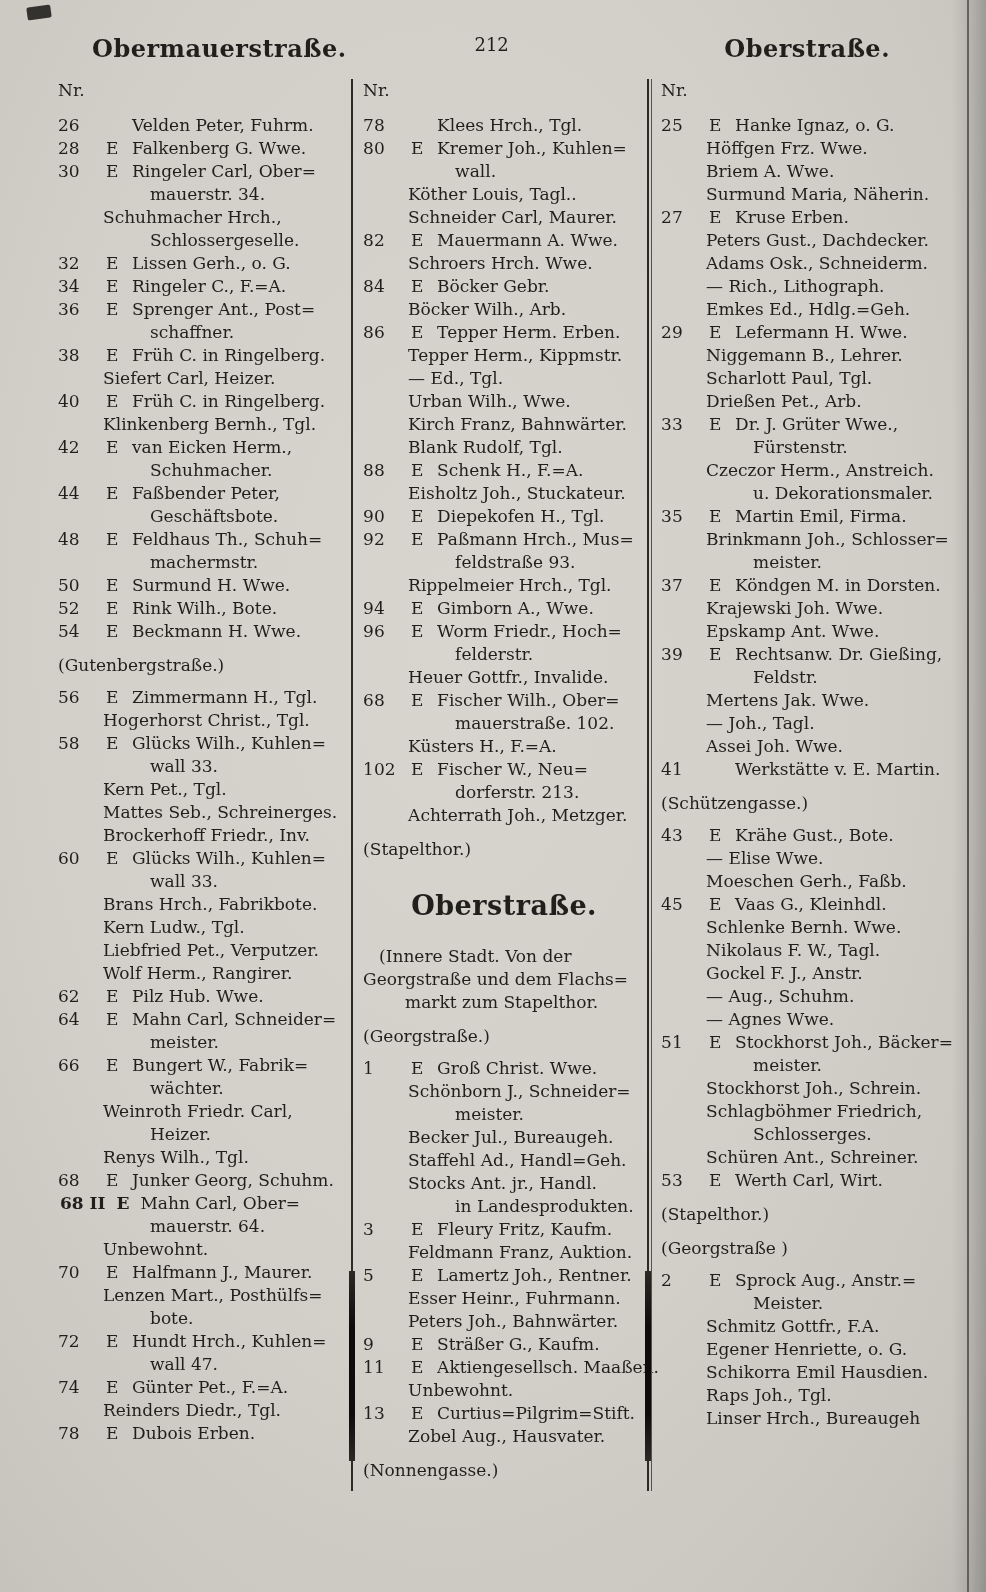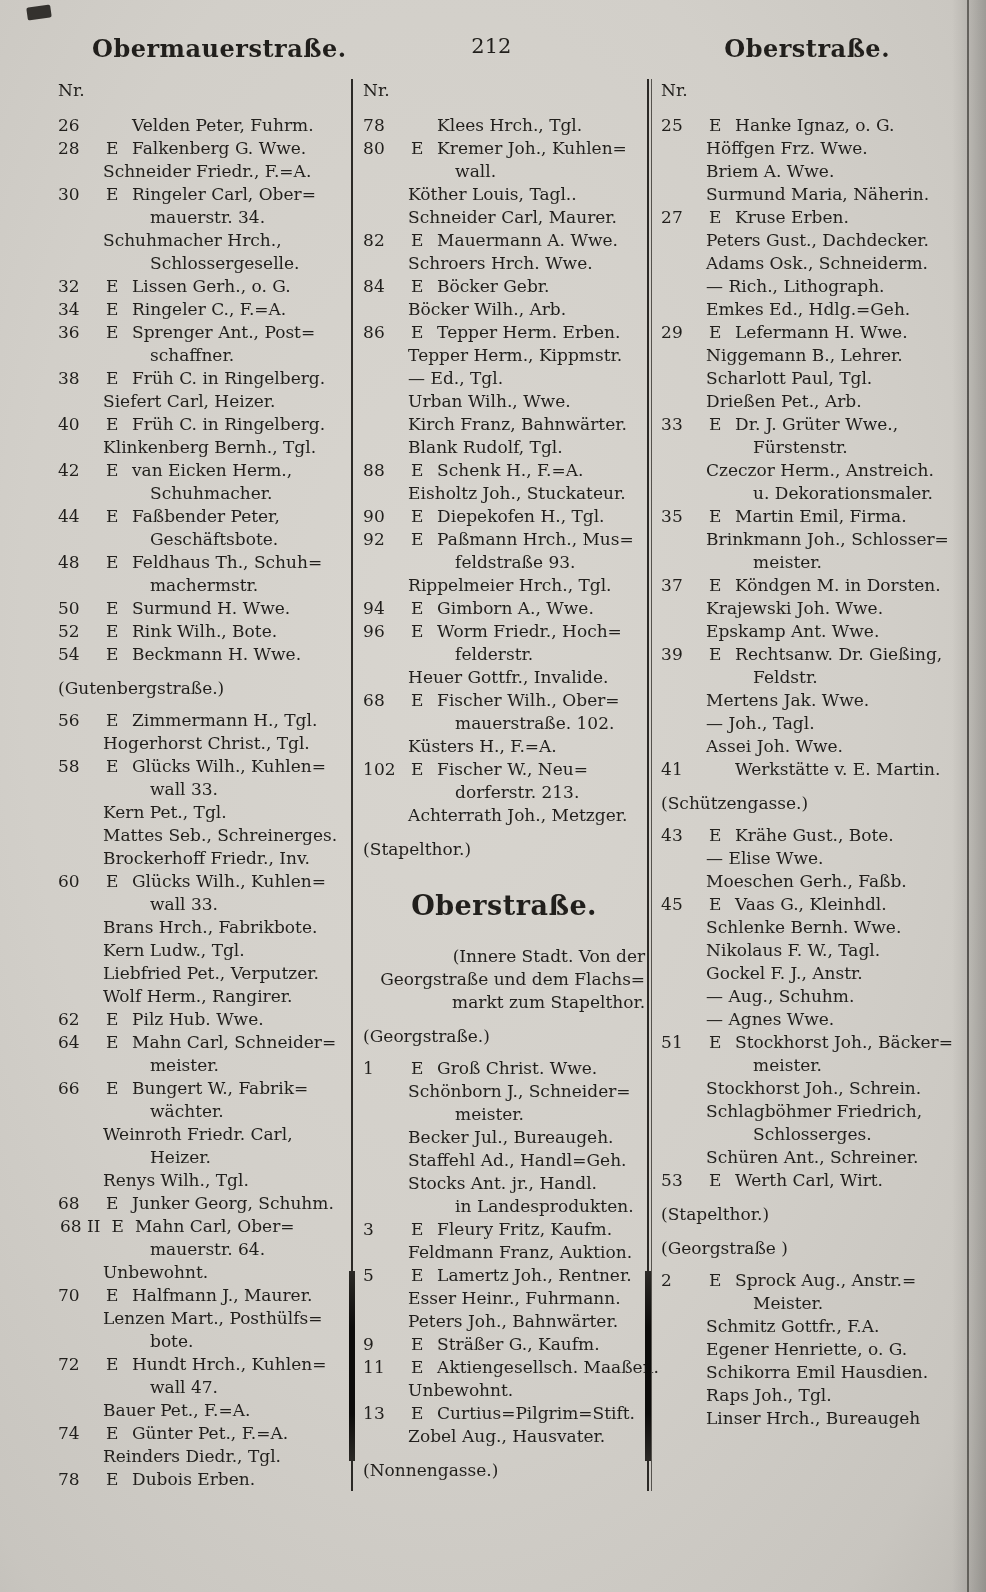--- a/index.html
+++ b/index.html
@@ -28,21 +28,21 @@
     background:#23211e;transform:rotate(-8deg);border-radius:2px;opacity:.9;
   }
   
   .header{
     position:relative;
     padding:34px 96px 0 92px;
     display:flex;align-items:baseline;justify-content:space-between;
     font-weight:700;
   }
   .street-title{font-size:24px;letter-spacing:.5px;}
-  .page-num{font-size:21px;font-weight:400;position:absolute;left:50%;transform:translateX(-54%);}
+  .page-num{font-size:18px;font-weight:400;position:absolute;left:50%;transform:translateX(-54%);}
   
   .columns{
     display:flex;
     margin-top:16px;
     padding-left:58px;
     padding-right:20px;
     align-items:stretch;
   }
   .col{font-size:17px;line-height:23px;}
   .col1{width:296px;}
@@ -58,50 +58,49 @@
   .divider::after{ 
     content:"";position:absolute;left:-2px;bottom:30px;width:6px;height:190px;
     background:linear-gradient(to bottom,#2b2926 0%, #0d0c0b 30%, #0d0c0b 75%, #2b2926 100%);
   }
   .nr-label{margin-bottom:12px;}
   .line{position:relative;white-space:nowrap;}
   .entry{padding-left:74px;}
   .entry .num{position:absolute;left:0;top:0;width:38px;}
   .entry .own{position:absolute;left:48px;top:0;width:20px;}
   .entry.wide{padding-left:2px;}
-  .entry.wide .num,.entry.wide .own{position:static;display:inline;width:auto;margin-right:11px;}
+  .entry.wide .num,.entry.wide .own{position:static;display:inline;width:auto;margin-right:11px;font-weight:bold;}
   .sub{padding-left:45px;}
   .wrap{padding-left:92px;}
   .crosshead{margin:11px 0 9px 0;}
   .streethead{
     text-align:center;font-weight:700;font-size:27px;line-height:30px;
     margin:30px 0 24px 0;letter-spacing:.5px;
   }
-  .noteline{padding-left:0;text-align:right;}
+  .noteline{padding-left:0;}
   .noteline.i1{padding-left:16px;}
   .noteline.i2{padding-left:42px;}
 </style>
 </head>
 <body>
 
 <div class="page">
   <div class="artifact-topleft"></div>
 
   <div class="header">
     <span class="street-title">Obermauerstraße.</span>
     <span class="page-num">212</span>
     <span class="street-title">Oberstraße.</span>
   </div>
 
   <div class="columns">
     <div class="col col1" id="col0">
         <div class="nr-label">Nr.</div>
         <div class="line entry"><span class="num">26</span><span class="own"></span><span class="txt">Velden Peter, Fuhrm.</span></div>
         <div class="line entry"><span class="num">28</span><span class="own">E</span><span class="txt">Falkenberg G. Wwe.</span></div>
-        <div class="line sub"><span class="txt">Schneider Friedr., F.=A.</span></div>
         <div class="line entry"><span class="num">30</span><span class="own">E</span><span class="txt">Ringeler Carl, Ober=</span></div>
         <div class="line wrap"><span class="txt">mauerstr. 34.</span></div>
         <div class="line sub"><span class="txt">Schuhmacher Hrch.,</span></div>
         <div class="line wrap"><span class="txt">Schlossergeselle.</span></div>
         <div class="line entry"><span class="num">32</span><span class="own">E</span><span class="txt">Lissen Gerh., o. G.</span></div>
         <div class="line entry"><span class="num">34</span><span class="own">E</span><span class="txt">Ringeler C., F.=A.</span></div>
         <div class="line entry"><span class="num">36</span><span class="own">E</span><span class="txt">Sprenger Ant., Post=</span></div>
         <div class="line wrap"><span class="txt">schaffner.</span></div>
         <div class="line entry"><span class="num">38</span><span class="own">E</span><span class="txt">Früh C. in Ringelberg.</span></div>
         <div class="line sub"><span class="txt">Siefert Carl, Heizer.</span></div>
@@ -140,21 +139,20 @@
         <div class="line sub"><span class="txt">Renys Wilh., Tgl.</span></div>
         <div class="line entry"><span class="num">68</span><span class="own">E</span><span class="txt">Junker Georg, Schuhm.</span></div>
         <div class="line entry wide"><span class="num">68 II</span><span class="own">E</span><span class="txt">Mahn Carl, Ober=</span></div>
         <div class="line wrap"><span class="txt">mauerstr. 64.</span></div>
         <div class="line sub"><span class="txt">Unbewohnt.</span></div>
         <div class="line entry"><span class="num">70</span><span class="own">E</span><span class="txt">Halfmann J., Maurer.</span></div>
         <div class="line sub"><span class="txt">Lenzen Mart., Posthülfs=</span></div>
         <div class="line wrap"><span class="txt">bote.</span></div>
         <div class="line entry"><span class="num">72</span><span class="own">E</span><span class="txt">Hundt Hrch., Kuhlen=</span></div>
         <div class="line wrap"><span class="txt">wall 47.</span></div>
-        <div class="line sub"><span class="txt">Bauer Pet., F.=A.</span></div>
         <div class="line entry"><span class="num">74</span><span class="own">E</span><span class="txt">Günter Pet., F.=A.</span></div>
         <div class="line sub"><span class="txt">Reinders Diedr., Tgl.</span></div>
         <div class="line entry"><span class="num">78</span><span class="own">E</span><span class="txt">Dubois Erben.</span></div>
       </div>
     <div class="divider"></div>
     <div class="col col2" id="col1">
         <div class="nr-label">Nr.</div>
         <div class="line entry"><span class="num">78</span><span class="own"></span><span class="txt">Klees Hrch., Tgl.</span></div>
         <div class="line entry"><span class="num">80</span><span class="own">E</span><span class="txt">Kremer Joh., Kuhlen=</span></div>
         <div class="line wrap"><span class="txt">wall.</span></div>

